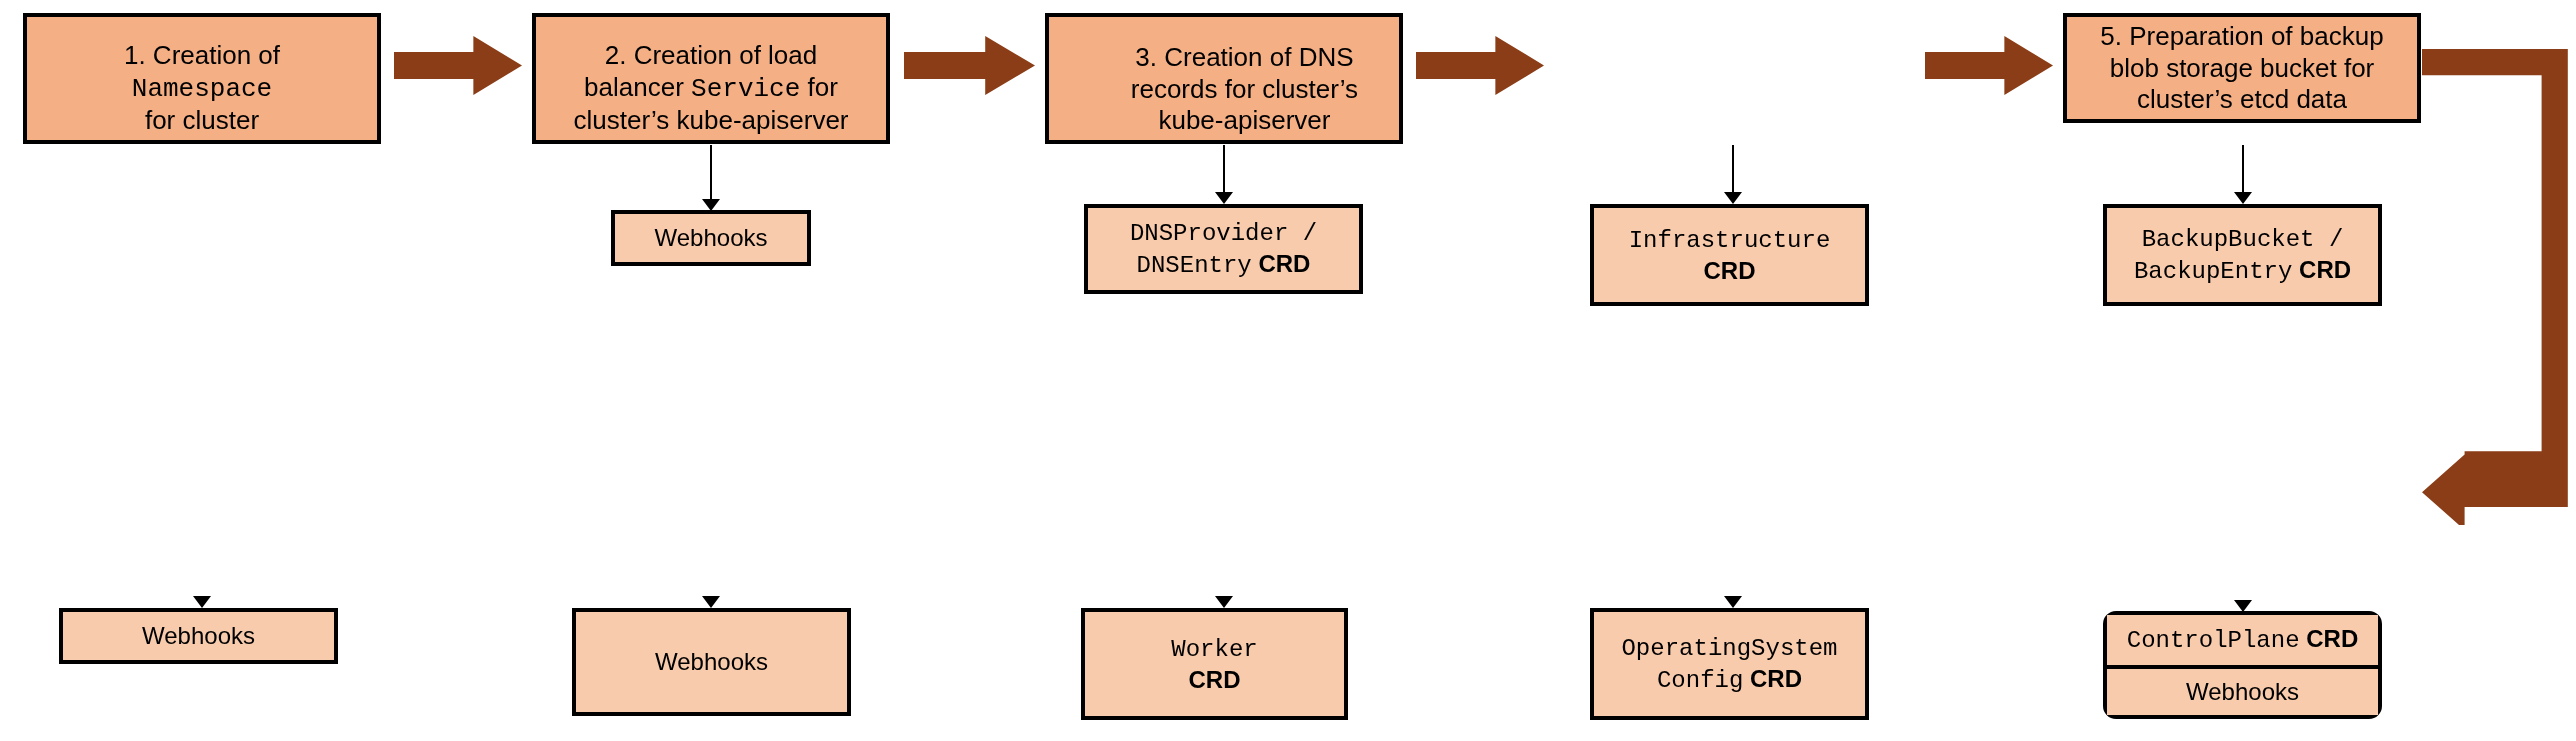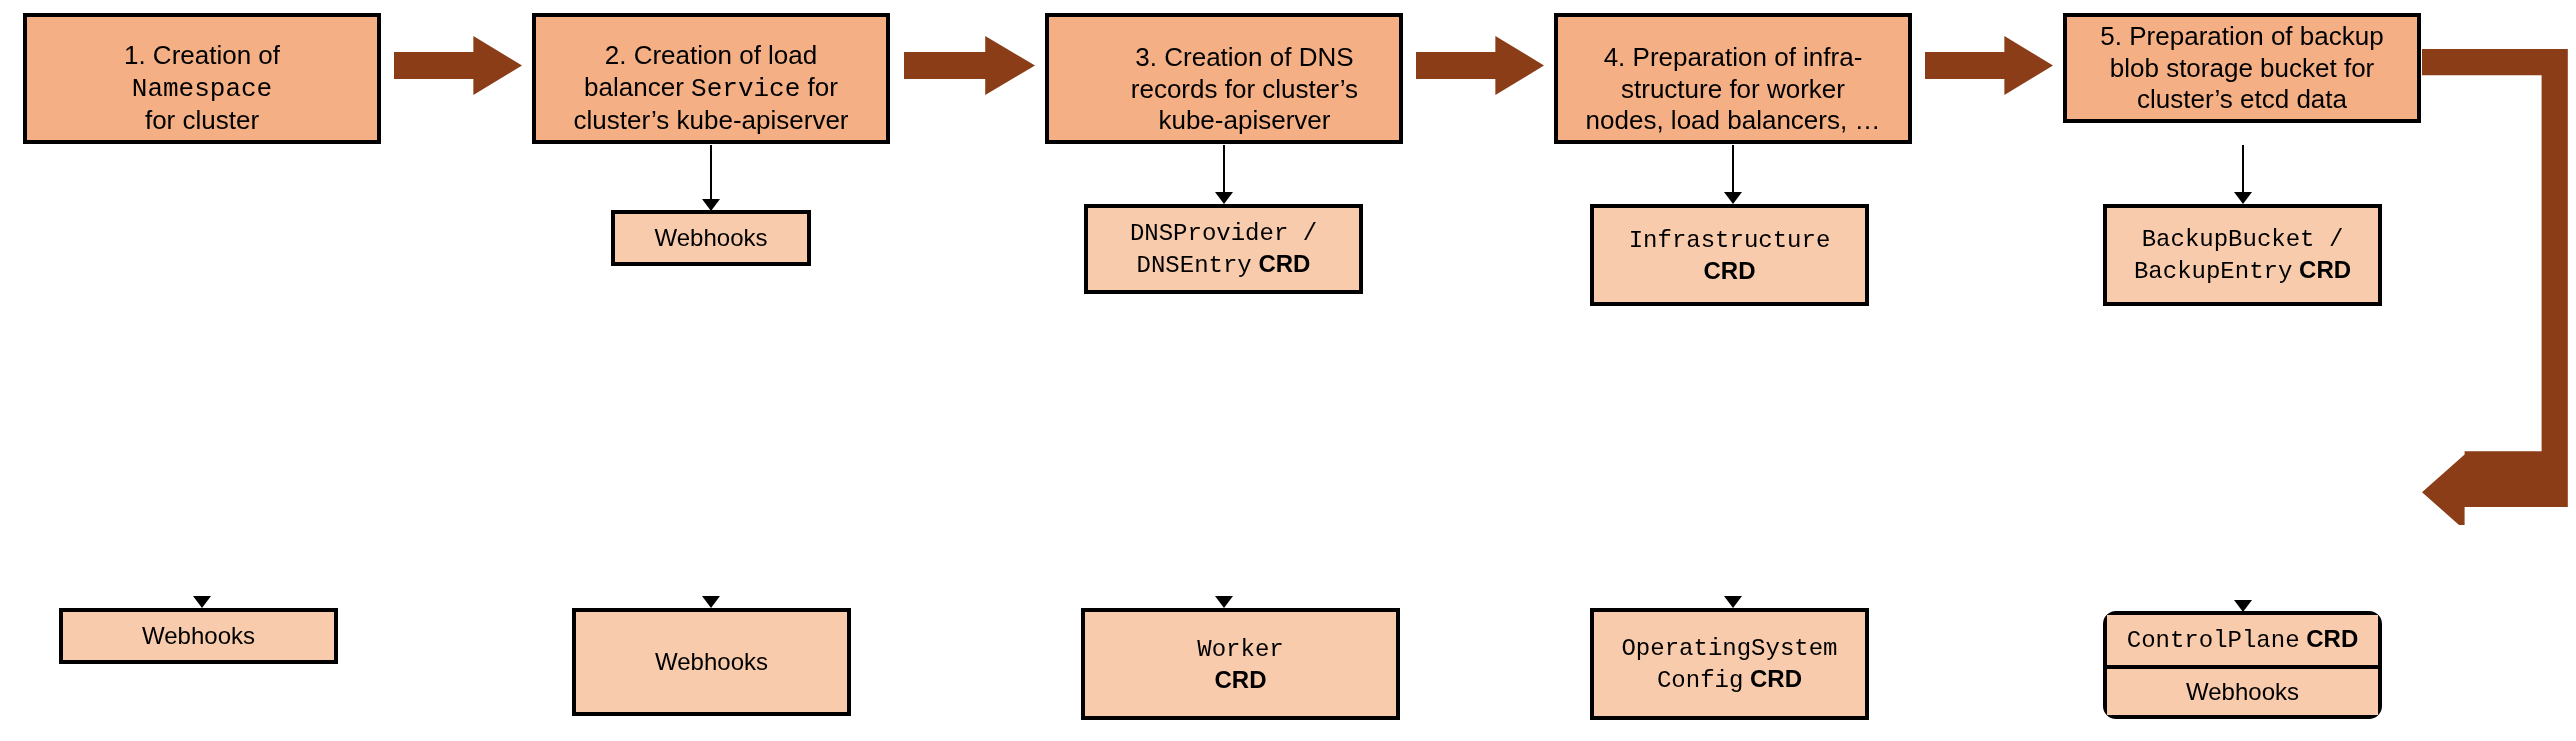--- a/index.html
+++ b/index.html
@@ -73,23 +73,20 @@
     <div class="step-box" style="left: 1045px; top: 13px; width: 358px; height: 131px; background: rgb(244, 175, 133); padding-left: 48px;">
       <div class="txt">3. Creation of DNS<br>records for cluster’s<br>kube-apiserver</div>
     </div>
     <div class="vconn" style="left: 1224px; margin-left: -1.4px; top: 145px; height: 53px;"></div>
     <div class="vhead" style="left: 1224px; margin-left: -9.3px; top: 192px;"></div>
     <div class="sub-stack" style="left: 1084px; top: 204px; width: 279px; height: 90px;">
       <div class="sub-cell" style="background: rgb(248, 203, 172); height: 102px;">
         <span><span class="mono">DNSProvider /</span><br><span class="mono">DNSEntry</span> <span class="crd">CRD</span></span>
       </div>
     </div>
-    <div class="step-box" style="left: 1554px; top: 13px; width: 358px; height: 131px; background: rgb(244, 175, 133);">
-      <div class="txt">4. Preparation of infra-<br>structure for worker<br>nodes, load balancers, …</div>
-    </div>
     <div class="vconn" style="left: 1733px; margin-left: -1.4px; top: 145px; height: 53px;"></div>
     <div class="vhead" style="left: 1733px; margin-left: -9.3px; top: 192px;"></div>
     <div class="sub-stack" style="left: 1590px; top: 204px; width: 279px; height: 102px; align-items: center;">
       <div class="sub-cell" style="background: rgb(248, 203, 172); height: 102px;">
         <span><span class="mono">Infrastructure</span><br><span class="crd">CRD</span></span>
       </div>
     </div>
     <div class="step-box" style="left: 2063px; top: 13px; width: 358px; height: 110px; background: rgb(244, 175, 133);">
       <div class="txt">5. Preparation of backup<br>blob storage bucket for<br>cluster’s etcd data</div>
     </div>
@@ -112,21 +109,21 @@
     </div>
     <div class="vconn" style="left: 1733px; margin-left: -1.4px; top: 1101px;"></div>
     <div class="vhead" style="left: 1733px; margin-left: -9.3px; top: 596px;"></div>
     <div class="sub-stack" style="left: 1590px; top: 608px; width: 279px; height: 112px;">
       <div class="sub-cell" style="background: rgb(248, 203, 172); height: 112px;">
         <span><span class="mono">OperatingSystem</span><br><span class="mono">Config</span> <span class="crd">CRD</span></span>
       </div>
     </div>
     <div class="vconn" style="left: 1224px; margin-left: -1.4px; top: 1101px;"></div>
     <div class="vhead" style="left: 1224px; margin-left: -9.3px; top: 596px;"></div>
-    <div class="sub-stack" style="left: 1081px; top: 608px; width: 319px; height: 112px;">
+    <div class="sub-stack" style="left: 1081px; top: 608px; width: 267px; height: 112px;">
       <div class="sub-cell" style="background: rgb(248, 203, 172); height: 112px;">
         <span><span class="mono">Worker</span><br><span class="crd">CRD</span></span>
       </div>
     </div>
     <div class="vconn" style="left: 711px; margin-left: -1.4px; top: 1101px;"></div>
     <div class="vhead" style="left: 711px; margin-left: -9.3px; top: 596px;"></div>
     <div class="sub-stack" style="left: 572px; top: 608px; width: 279px; height: 108px;">
       <div class="sub-cell" style="background: rgb(248, 203, 172); height: 54px;">
         <span>Webhooks</span>
       </div>

